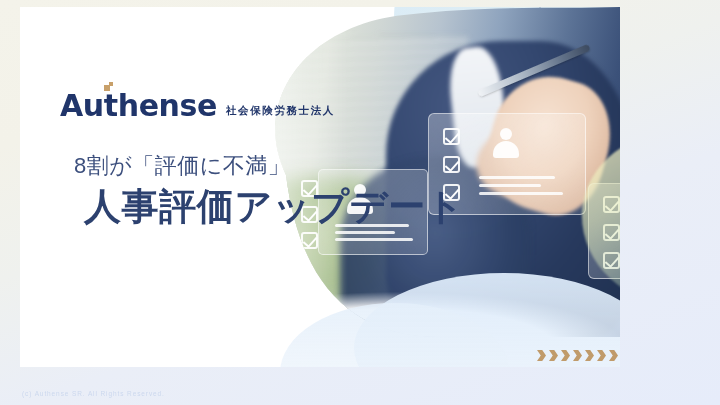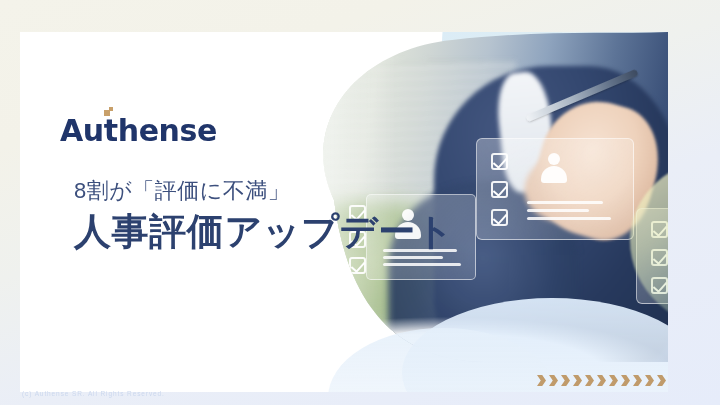--- a/index.html
+++ b/index.html
@@ -19,22 +19,22 @@
         #f4f3ea 0%,
         #f3f2e9 22%,
         #eff1ee 42%,
         #eaeef7 62%,
         #e6ecfa 100%);
   }
 
   
   #card{
     position:absolute;
-    left:20px; top:32px;
-    width:648px; height:360px;
+    left:20px; top:7px;
+    width:600px; height:360px;
     background:#ffffff;
     overflow:hidden;
   }
 
   
   .tr-circle{
     position:absolute;
     right:-42px; top:-122px;
     width:268px; height:268px;
     border-radius:50%;
@@ -315,21 +315,21 @@
     line-height:1.52;
     margin-left:4px;
     white-space:nowrap;
   }
   .h-line3{
     font-size:37px;
     font-weight:bold;
     color:#2c416f;
     letter-spacing:.6px;
     line-height:1.35;
-    margin-left:14px;
+    margin-left:24px;
     white-space:nowrap;
   }
 
   
   .chevs{
     position:absolute;
     left:517px; top:343px;
     display:flex;
     gap:3px;
     z-index:6;
@@ -417,20 +417,21 @@
     <div class="blob-b2"></div>
 
     <div class="logo-row">
       <div class="logo-mark">
         <span>Authense</span>
         <span class="tmark">
           <i class="a"></i>
             <i class="b"></i>
         </span>
       </div>
+      <div class="logo-sub">社会保険労務士法人</div>
     </div>
 
     <div class="headline">
       <div class="h-line1">8割が「評価に不満」</div>
       <div class="h-line3">人事評価アップデート</div>
     </div>
 
     <div class="chevs">
         <div class="chev" style="background: rgb(192, 155, 107);"></div>
         <div class="chev" style="background: rgb(192, 155, 107);"></div>

